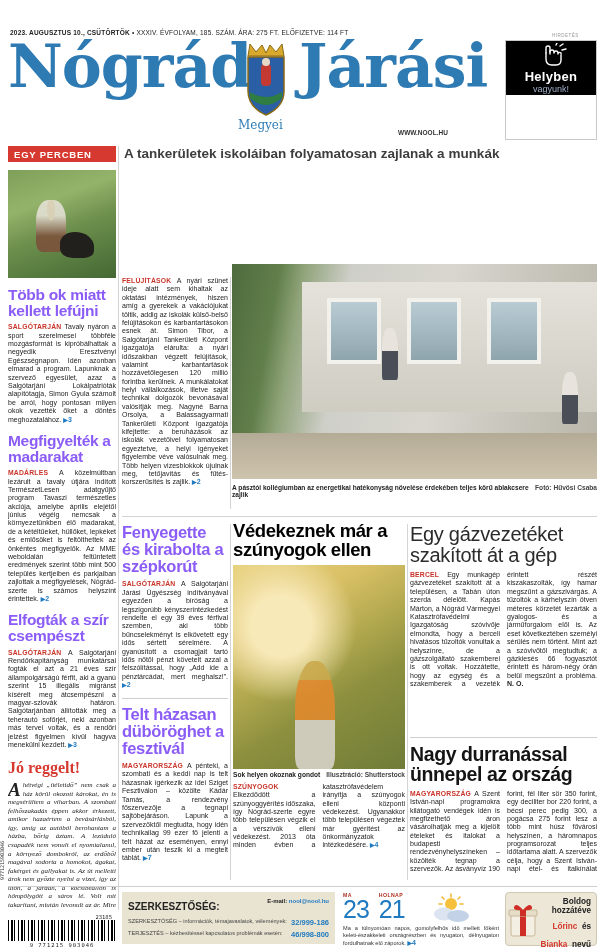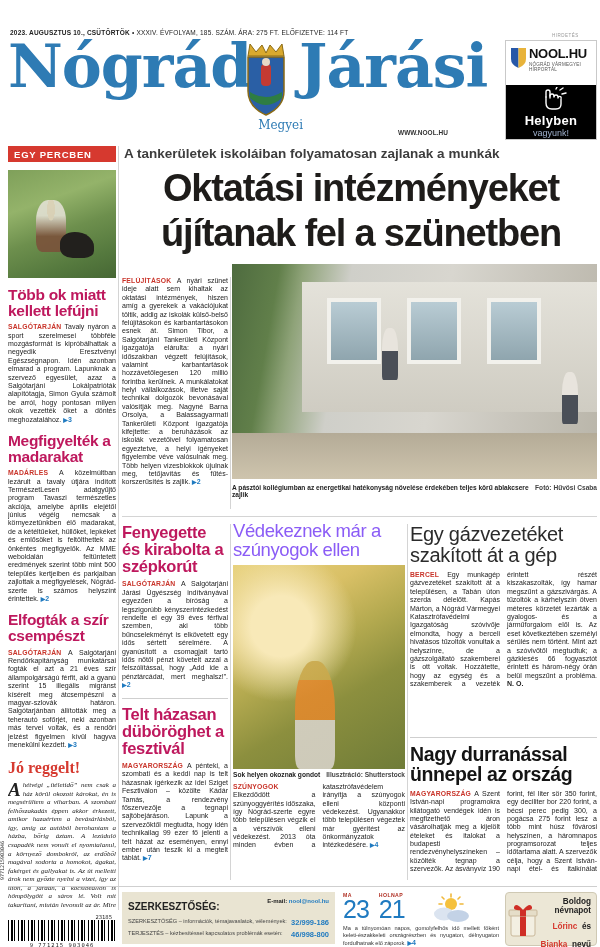--- a/index.html
+++ b/index.html
@@ -9,42 +9,42 @@
     background:#ffffff; overflow:hidden;
     font-family:"Liberation Sans", sans-serif; color:#1c1c1c;
   }
   
   .dateline { position:absolute; left:10px; top:29px; font-size:6.5px; color:#222; letter-spacing:.2px; }
   .dateline b { font-weight:bold; }
   .mast-title { position:absolute; top:36px; font-family:"DejaVu Serif", serif; font-weight:bold; color:#2e7bb4; font-size:60px; line-height:1; letter-spacing:-1px; }
   .mast-left  { left:8px; }
   .mast-right { left:299px; }
   .crest { position:absolute; left:240px; top:42px; width:52px; height:76px; }
-  .crest-caption { position:absolute; left:238px; top:118px; width:56px; text-align:right; font-family:"DejaVu Serif", serif; color:#2e7bb4; font-size:12px;margin-left:9px; }
+  .crest-caption { position:absolute; left:238px; top:118px; width:56px; text-align:left; font-family:"DejaVu Serif", serif; color:#2e7bb4; font-size:12px; }
   .website { position:absolute; left:398px; top:129px; font-size:6.5px; font-weight:bold; color:#333; }
   .ad-tag { position:absolute; left:552px; top:33px; font-size:4.5px; color:#999; letter-spacing:.5px; }
   .ad-box { position:absolute; left:505px; top:40px; width:92px; height:100px; border:1px solid #c9c9c9; background:#fff; }
   .ad-top { height:44px; padding:5px 4px 0 4px; display:flex; }
   .ad-shield { width:15px; height:20px; margin:2px 3px 0 1px; flex:none; }
   .ad-brand { font-size:13px; font-weight:bold; color:#111; letter-spacing:-.3px; }
   .ad-sub { font-size:4.6px; color:#555; margin-top:1px; letter-spacing:.2px; }
   .ad-bottom { height:54px; background:#000000; color:#fff; text-align:center; padding-top:2px; }
   .ad-hand { width:34px; height:26px; display:block; margin:0 auto; }
   .ad-slogan1 { font-size:13px; font-weight:bold; letter-spacing:.3px; }
   .ad-slogan2 { font-size:9px; color:#9fb0cc; }
   
   .oneminute-label { position:absolute; left:8px; top:146px; width:108px; height:16px; background:#d6392f; color:#fff; font-size:9.5px; font-weight:bold; letter-spacing:.8px; text-align:left; padding:3px 0 0 6px; }
   .kicker { position:absolute; left:124px; top:146px; width:470px; font-size:13.5px; font-weight:bold; color:#3d3d3d; }
   .main-headline { position:absolute; left:122px; top:166px; width:478px; font-size:38px; line-height:45px; font-weight:800; color:#1e1c1a; letter-spacing:-1.2px; text-align:center; }
   
   .kw { font-weight:bold; color:#c9342a; font-size:6.8px; letter-spacing:.2px; }
   .body-txt { font-size:7px; line-height:1.2; text-align:justify; color:#1c1c1c; }
   .pref { color:#1f7ac0; font-weight:bold; font-size:7px; white-space:nowrap; }
   .pref::before { content:"\25B6 "; font-size:6px; }
-  .h-side { font-size:15.5px; line-height:1.04; font-weight:bold; color:#be185d; letter-spacing:-.3px; }
+  .h-side { font-size:15.5px; line-height:1.04; font-weight:bold; color:#8b5cf6; letter-spacing:-.3px; }
   .photo { background:#9db27c; }
   .cap-row { display:flex; justify-content:space-between; font-size:6.6px; font-weight:bold; color:#222; }
   .credit { color:#444; font-weight:bold; white-space:nowrap; }
   
   .leftcol { position:absolute; left:8px; top:170px; width:108px; height:740px; overflow:hidden; }
   .leftcol .photo1 { width:108px; height:108px;
      background:linear-gradient(160deg,#7fa05a 0%,#94b36a 30%,#6d8f4d 55%,#55793e 80%,#466734 100%); position:relative; }
   .leftcol .photo1 .fig { position:absolute; left:28px; top:30px; width:30px; height:52px; background:radial-gradient(ellipse at 50% 18%,#e8d9c6 0 18%,transparent 19%),linear-gradient(#e8e4da 30%,#7c4f3a 70%); border-radius:40% 40% 20% 20%; opacity:.85; }
   .leftcol .photo1 .dog { position:absolute; left:52px; top:62px; width:34px; height:26px; background:#22201d; border-radius:46% 60% 30% 40%; }
   .leftcol h2 { margin-top:9px; }
@@ -67,21 +67,21 @@
   .main-photo .w1 { left:95px; } .main-photo .w2 { left:175px; } .main-photo .w3 { left:255px; }
   .main-photo .ground { position:absolute; left:0; bottom:0; width:100%; height:46px; background:linear-gradient(#b4ab97,#cec4ad); }
   .main-photo .worker { position:absolute; width:16px; height:52px; background:linear-gradient(#e8e4dd 45%,#4a4f57 45%); border-radius:40% 40% 10% 10%; }
   .main-photo .p1 { left:150px; top:64px; } .main-photo .p2 { left:330px; top:108px; }
   .lead-cap { position:absolute; left:232px; top:484px; width:365px; }
   
   .colA { position:absolute; left:122px; top:524px; width:106px; height:358px; overflow:hidden; }
   .colA h2 { font-size:16.5px; }
   .colA .rule { margin:8px 0 7px 0; border-top:1px solid #cfcfcf; }
   .colB { position:absolute; left:233px; top:522px; width:172px; height:360px; overflow:hidden; }
-  .colB h2 { font-size:18.5px; line-height:1.02; font-weight:400; letter-spacing:-.4px; color:#8b5cf6; }
+  .colB h2 { font-size:18.5px; line-height:1.02; font-weight:700; letter-spacing:-.4px; color:#000000; }
   .colB .photo2 { margin-top:5px; width:172px; height:204px; position:relative;
      background:radial-gradient(circle at 28% 30%,#f8e9b8 0 16%,transparent 40%),linear-gradient(150deg,#e8d27e 0%,#d9c066 25%,#b3a94f 45%,#8c8f3e 65%,#6f7c38 100%); }
   .colB .photo2 .person { position:absolute; left:62px; top:96px; width:40px; height:108px; background:linear-gradient(#caa94c 18%,#e0892d 18% 55%,#d7d2c8 55%); border-radius:45% 45% 12% 12%; opacity:.9; }
   .colB .cap { margin-top:2px; }
   .colB .b2 { margin-top:5px; column-count:2; column-gap:7px; height:86px; }
   .colC { position:absolute; left:410px; top:524px; width:187px; height:358px; overflow:hidden; }
   .colC .h-gas { font-size:20px; line-height:1.05; font-weight:400; color:#2b2b2b; letter-spacing:-.3px; }
   .colC .b2 { margin-top:5px; column-count:2; column-gap:7px; }
   .colC .g { height:158px; }
   .colC .rule { margin:8px 0 7px 0; border-top:1px solid #cfcfcf; }
@@ -128,49 +128,38 @@
     <rect x="21" y="22" width="10" height="22" rx="4" fill="#c43a32"></rect>
     <circle cx="26" cy="20" r="4" fill="#e8d9c6"></circle>
   </svg>
   <div class="crest-caption">Megyei</div>
 
   <div class="mast-title mast-right">Járási</div>
   <div class="website">WWW.NOOL.HU</div>
 
   <div class="ad-tag">HIRDETÉS</div>
   <div class="ad-box">
-    <div class="ad-top">
-      <svg class="ad-shield" viewBox="0 0 15 20">
-        <path d="M0 0 h7.5 v20 q-7.5 -3 -7.5 -9 Z" fill="#2758a8"></path>
-        <path d="M7.5 0 H15 v11 q0 6 -7.5 9 Z" fill="#e8b33a"></path>
-      </svg>
-      <div>
-        <div class="ad-brand">NOOL.HU</div>
-        <div class="ad-sub">NÓGRÁD VÁRMEGYEI HÍRPORTÁL</div>
-      </div>
-    </div>
     <div class="ad-bottom">
       <svg class="ad-hand" viewBox="0 0 34 26">
         <g stroke="#ffffff" stroke-width="1.4" fill="none" stroke-linecap="round">
           <path d="M12 10 v6 q0 6 6 6 h4 q5 0 5 -5 v-5"></path>
           <path d="M12 10 v-5 q0 -2 2 -2 t2 2 v6"></path>
           <path d="M16 9 q0 -2 2 -2 t2 2"></path>
           <path d="M20 10 q0 -2 2 -2 t2 2"></path>
           <path d="M24 11 q0 -1.6 1.6 -1.6 t1.6 1.6"></path>
           <path d="M26 3 l3 -2 M28 7 l4 -1 M22 2 l1 -2"></path>
         </g>
       </svg>
       <div class="ad-slogan1">Helyben</div>
       <div class="ad-slogan2">vagyunk!</div>
     </div>
   </div>
 
   <div class="oneminute-label">EGY PERCBEN</div>
   <div class="kicker">A tankerületek iskoláiban folyamatosan zajlanak a munkák</div>
-  <h1 class="main-headline">Oktatási intézményeket újítanak fel a szünetben</h1>
 
   <div class="leftcol">
     <div class="photo photo1">
         <div class="fig"></div>
         <div class="dog"></div>
       </div>
 
     <h2 class="h-side">Több ok miatt kellett lefújni</h2>
     <p class="body-txt"><span class="kw">SALGÓTARJÁN</span> <span>Tavaly nyáron a sport szerelmesei többféle mozgásformát is kipróbálhattak a negyedik Eresztvényi Egészségnapon. Idén azonban elmarad a program. Lapunknak a szervező egyesület, azaz a Salgótarjáni Lokálpatrióták alapítótagja, Simon Gyula számolt be arról, hogy pontosan milyen okok vezették őket a döntés meghozatalához.</span> <span class="pref">3</span></p>
 
@@ -285,19 +274,19 @@
 
   <div class="nameday">
     <svg class="gift" viewBox="0 0 30 36">
       <rect x="3" y="12" width="24" height="22" rx="2" fill="#f3efe2" stroke="#c9b89a" stroke-width="1"></rect>
       <rect x="12" y="12" width="6" height="22" fill="#cf2e26"></rect>
       <rect x="1" y="8" width="28" height="6" rx="1" fill="#e5ddc8" stroke="#c9b89a" stroke-width="1"></rect>
       <rect x="12" y="8" width="6" height="6" fill="#cf2e26"></rect>
       <path d="M15 8 q-7 -8 -9 -3 q-1 4 9 3 Z" fill="#cf2e26"></path>
       <path d="M15 8 q7 -8 9 -3 q1 4 -9 3 Z" fill="#cf2e26"></path>
     </svg>
-    <div class="nd1">Boldog névnapot</div>
+    <div class="nd1">Boldog hozzátéve</div>
     <div><span class="nd-name">Lőrinc</span> <span class="nd-plain">és</span></div>
     <div><span class="nd-name">Bianka</span> <span class="nd-plain">nevű</span></div>
 
   </div>
 
 </div>
 
 </body></html>

